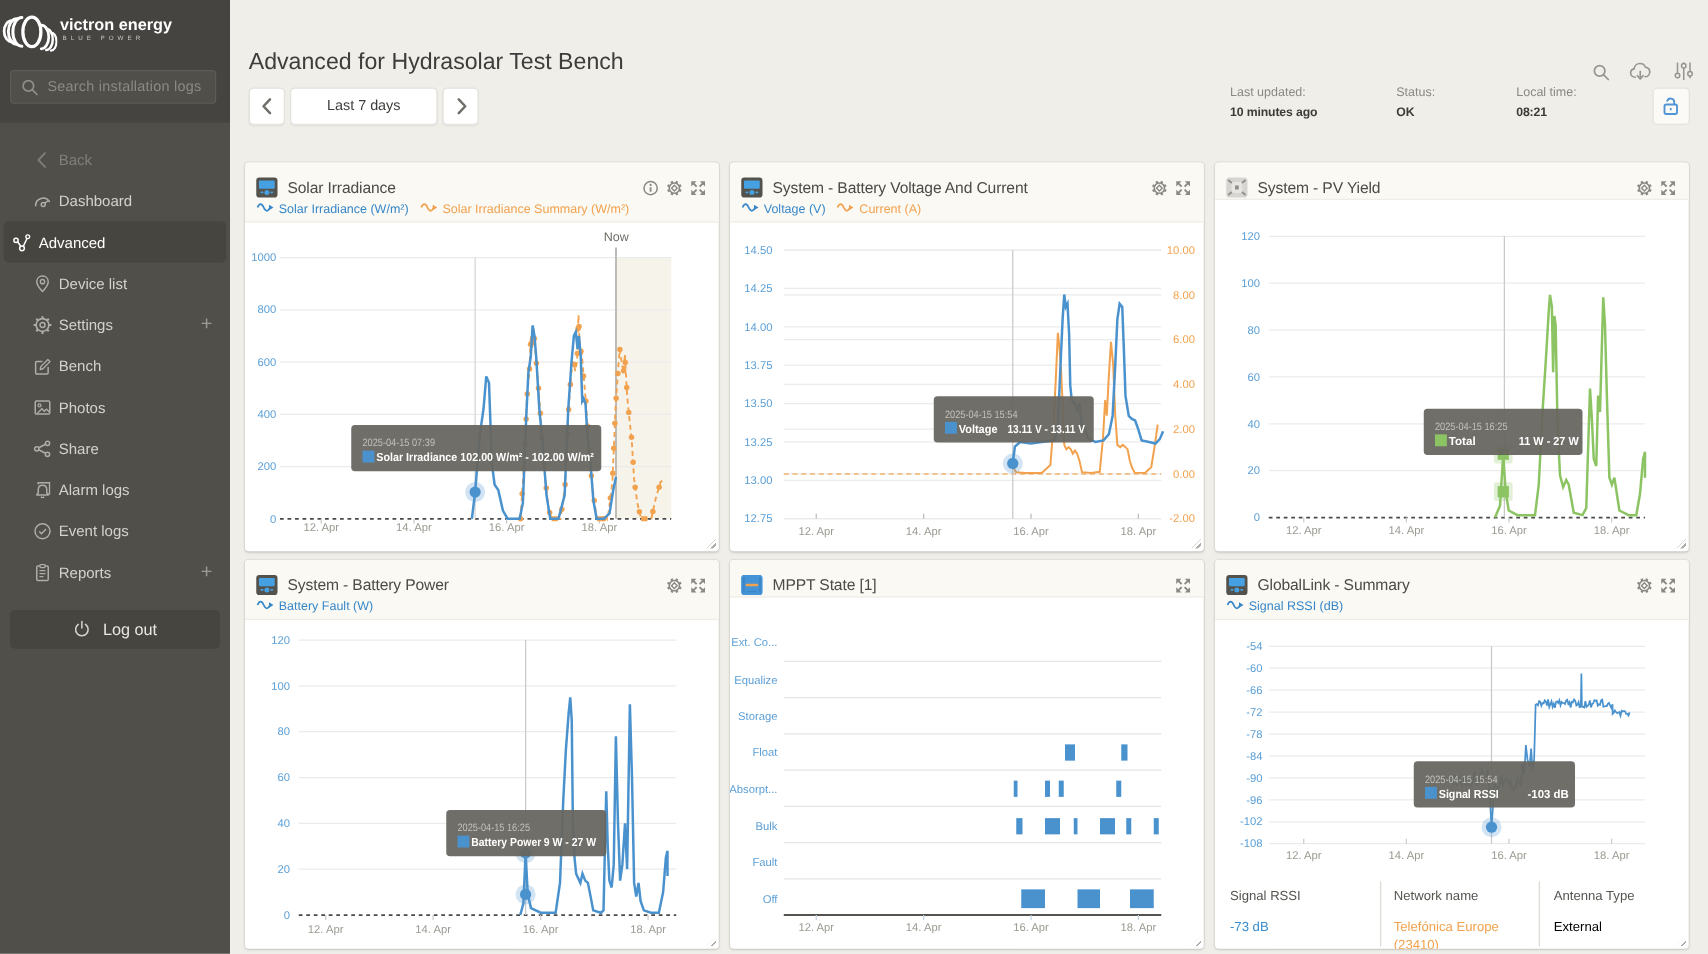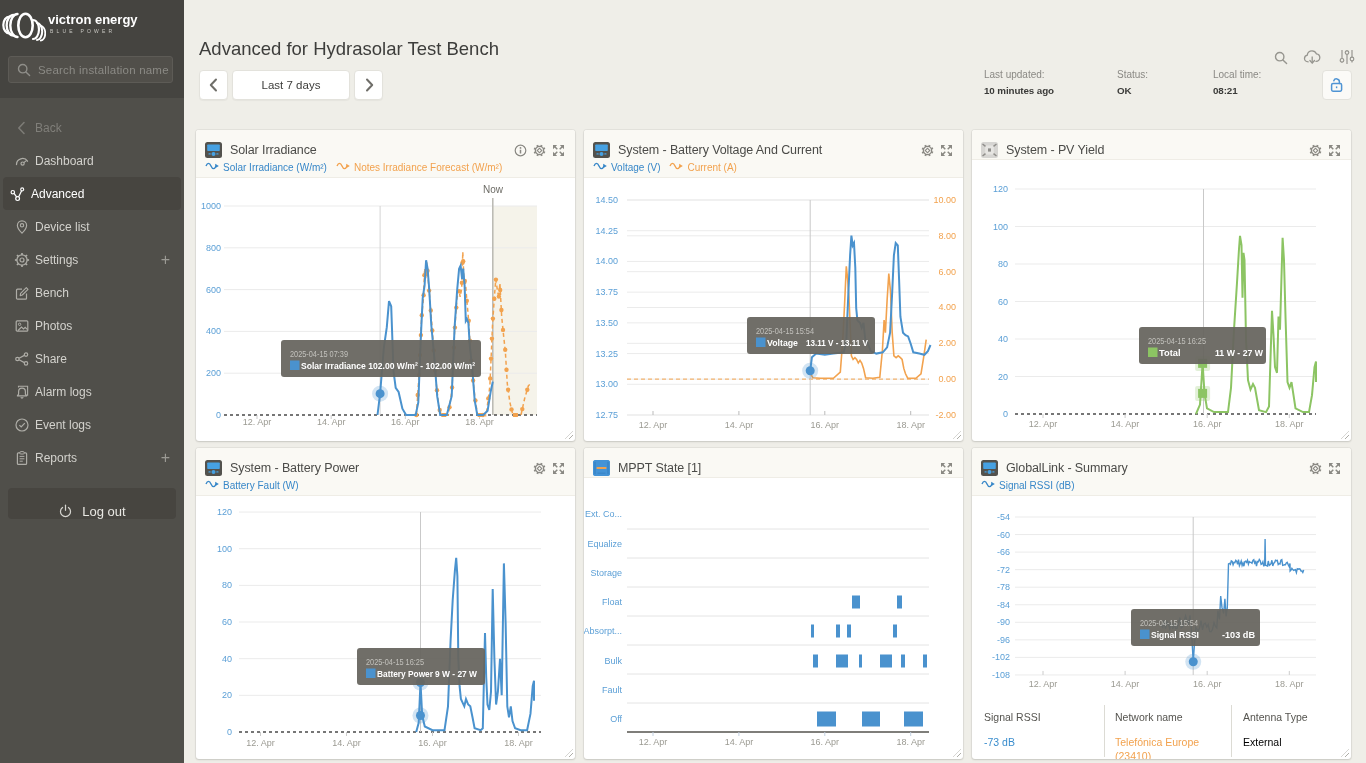--- a/index.html
+++ b/index.html
@@ -4,27 +4,27 @@
 html,body{width:1366px;height:763px;overflow:hidden;font-family:"Liberation Sans",sans-serif;background:#efeee8}
 .sidebar{position:absolute;left:0;top:0;width:184px;height:763px;background:#504f4a}
 .sbtop{position:absolute;left:0;top:0;width:184px;height:98px;background:#454440}
 .logo{position:absolute;left:0px;top:0px;display:flex;align-items:center}
 .logotxt{margin-left:2px}
 .lt1{color:#fff;font-size:13px;font-weight:bold;letter-spacing:0px}
 .lt2{color:#c9c8c3;font-size:5px;letter-spacing:3.2px;margin-top:1px;margin-left:2px}
 .search{position:absolute;left:8px;top:56px;width:165px;height:27px;background:#514f4a;border:1px solid #5d5b56;border-radius:3px;display:flex;align-items:center;padding-left:7px}
 .search .ph{color:#8b8a85;font-size:11.5px;margin-left:6px;white-space:nowrap;letter-spacing:0.2px}
 .menu{position:absolute;top:98px;left:0;width:184px}
-.mi{position:relative;height:33px;display:flex;align-items:center;padding-left:14px;color:#d3d2cd;font-size:12px}
+.mi{position:relative;height:33px;display:flex;align-items:center;padding-left:26px;color:#d3d2cd;font-size:12px}
 .mi.back{color:#807f7a;margin-top:13px}
 .mi.active{background:#474540;border-radius:4px;margin:0 3px;height:33px;padding-left:7px;color:#fff;font-weight:normal}
 .mic{width:16px;height:16px;display:inline-flex;margin-right:5px}
 .mlab{line-height:16px}
 .plus{position:absolute;right:14px;color:#9b9a94;font-size:16px;font-weight:300}
-.logout{position:absolute;top:390px;left:8px;width:168px;height:31px;background:#474540;border-radius:4px;display:flex;align-items:flex-end;justify-content:center;color:#e8e7e2;font-size:13px;gap:9px}
+.logout{position:absolute;top:390px;left:8px;width:168px;height:31px;background:#474540;border-radius:4px;display:flex;align-items:center;justify-content:center;color:#e8e7e2;font-size:13px;gap:9px}
 .topbar{position:absolute;left:184px;top:0;width:1258px;height:130px}
 .title{position:absolute;left:15px;top:38px;font-size:18.5px;color:#3d3d3b}
 .topicons{position:absolute;left:1089px;top:48px;display:flex;gap:15px;align-items:center}
 .navrow{position:absolute;left:15px;top:70px;display:flex;gap:4px}
 .navbtn{width:29px;height:30px;background:#fff;border:1px solid #e3e2dc;border-radius:4px;display:flex;align-items:center;justify-content:center;box-shadow:0 1px 1px rgba(0,0,0,0.04)}
 .navlabel{width:118px;height:30px;background:#fff;border:1px solid #e3e2dc;border-radius:4px;display:flex;align-items:center;justify-content:center;font-size:11.5px;color:#3d3d3b;box-shadow:0 1px 1px rgba(0,0,0,0.04)}
 .info{position:absolute;top:69px}
 .il{font-size:10px;color:#8a8984}
 .iv{font-size:9.8px;color:#3b3b39;font-weight:bold;margin-top:5px;letter-spacing:-0.1px}
 .lockbtn{position:absolute;left:1138px;top:70px;width:30px;height:30px;background:#fbfaf7;border:1px solid #e3e2dc;border-radius:4px;display:flex;align-items:center;justify-content:center}
@@ -64,21 +64,21 @@
       <div class="logotxt">
           <div class="lt1">victron energy</div>
           <div class="lt2">BLUE POWER</div>
         </div>
     </div>
     <div class="search">
         <svg width="16" height="16" viewBox="0 0 16 16">
           <circle cx="6.7" cy="6.7" r="4.2" fill="none" stroke="#8f8e89" stroke-width="1.4"></circle>
           <line x1="9.9" y1="9.9" x2="13.6" y2="13.6" stroke="#8f8e89" stroke-width="1.4" stroke-linecap="round"></line>
         </svg>
-        <span class="ph">Search installation name</span>
+        <span class="ph">Search installation logs</span>
       </div>
   </div>
   <div class="menu">
     <div class="mi back">
         <span class="mic">
           <svg width="16" height="16" viewBox="0 0 16 16">
             <path d="M10 2.5 L4.8 8 L10 13.5" fill="none" stroke="#7c7b76" stroke-width="1.6" stroke-linecap="round" stroke-linejoin="round"></path>
           </svg>
         </span>
         <span class="mlab">Back</span>
@@ -315,21 +315,21 @@
                 <path d="M1 5 C2.5 1.5 4.5 1.5 6 5 C7.5 8.5 9.5 8.5 11 5" fill="none" stroke="#3787c8" stroke-width="1.4"></path>
                 <path d="M10.2 2.8 L13.8 5 L10.2 7.2" fill="#3787c8" stroke="none"></path>
               </svg></span>
             <span style="color:#3787c8">Solar Irradiance (W/m²)</span>
           </span>
           <span class="leg">
             <span class="sq"><svg width="15" height="10" viewBox="0 0 15 10">
                 <path d="M1 5 C2.5 1.5 4.5 1.5 6 5 C7.5 8.5 9.5 8.5 11 5" fill="none" stroke="#f2a24e" stroke-width="1.4"></path>
                 <path d="M10.2 2.8 L13.8 5 L10.2 7.2" fill="#f2a24e" stroke="none"></path>
               </svg></span>
-            <span style="color:#f2a24e">Notes Irradiance Forecast (W/m²)</span>
+            <span style="color:#f2a24e">Solar Irradiance Summary (W/m²)</span>
           </span>
         </div>
       </div>
       <div class="cbody"><svg width="379" height="263" font-family="Liberation Sans, sans-serif">
           <rect x="297" y="28.0" width="44" height="209.0" fill="#f5f3ea"></rect>
           <line x1="28" y1="28.0" x2="341" y2="28.0" stroke="#ebebeb" stroke-width="1"></line>
           <line x1="28" y1="69.80000000000001" x2="341" y2="69.80000000000001" stroke="#ebebeb" stroke-width="1"></line>
           <line x1="28" y1="111.60000000000001" x2="341" y2="111.60000000000001" stroke="#ebebeb" stroke-width="1"></line>
           <line x1="28" y1="153.4" x2="341" y2="153.4" stroke="#ebebeb" stroke-width="1"></line>
           <line x1="28" y1="195.2" x2="341" y2="195.2" stroke="#ebebeb" stroke-width="1"></line>

